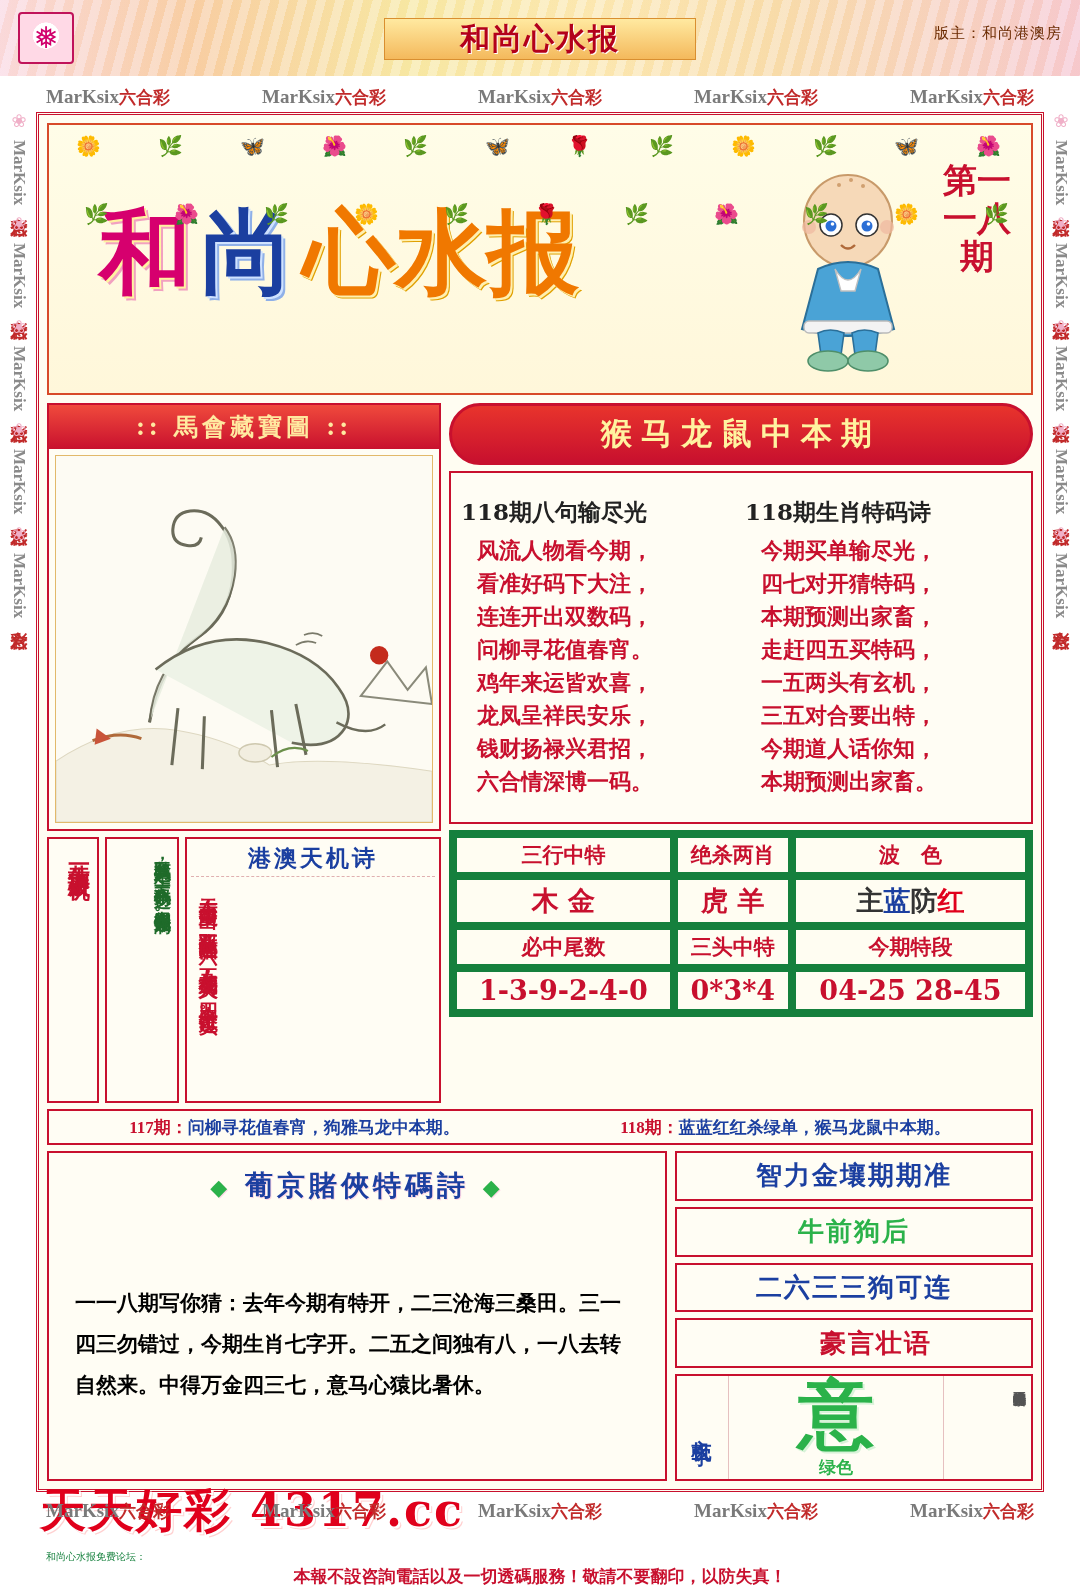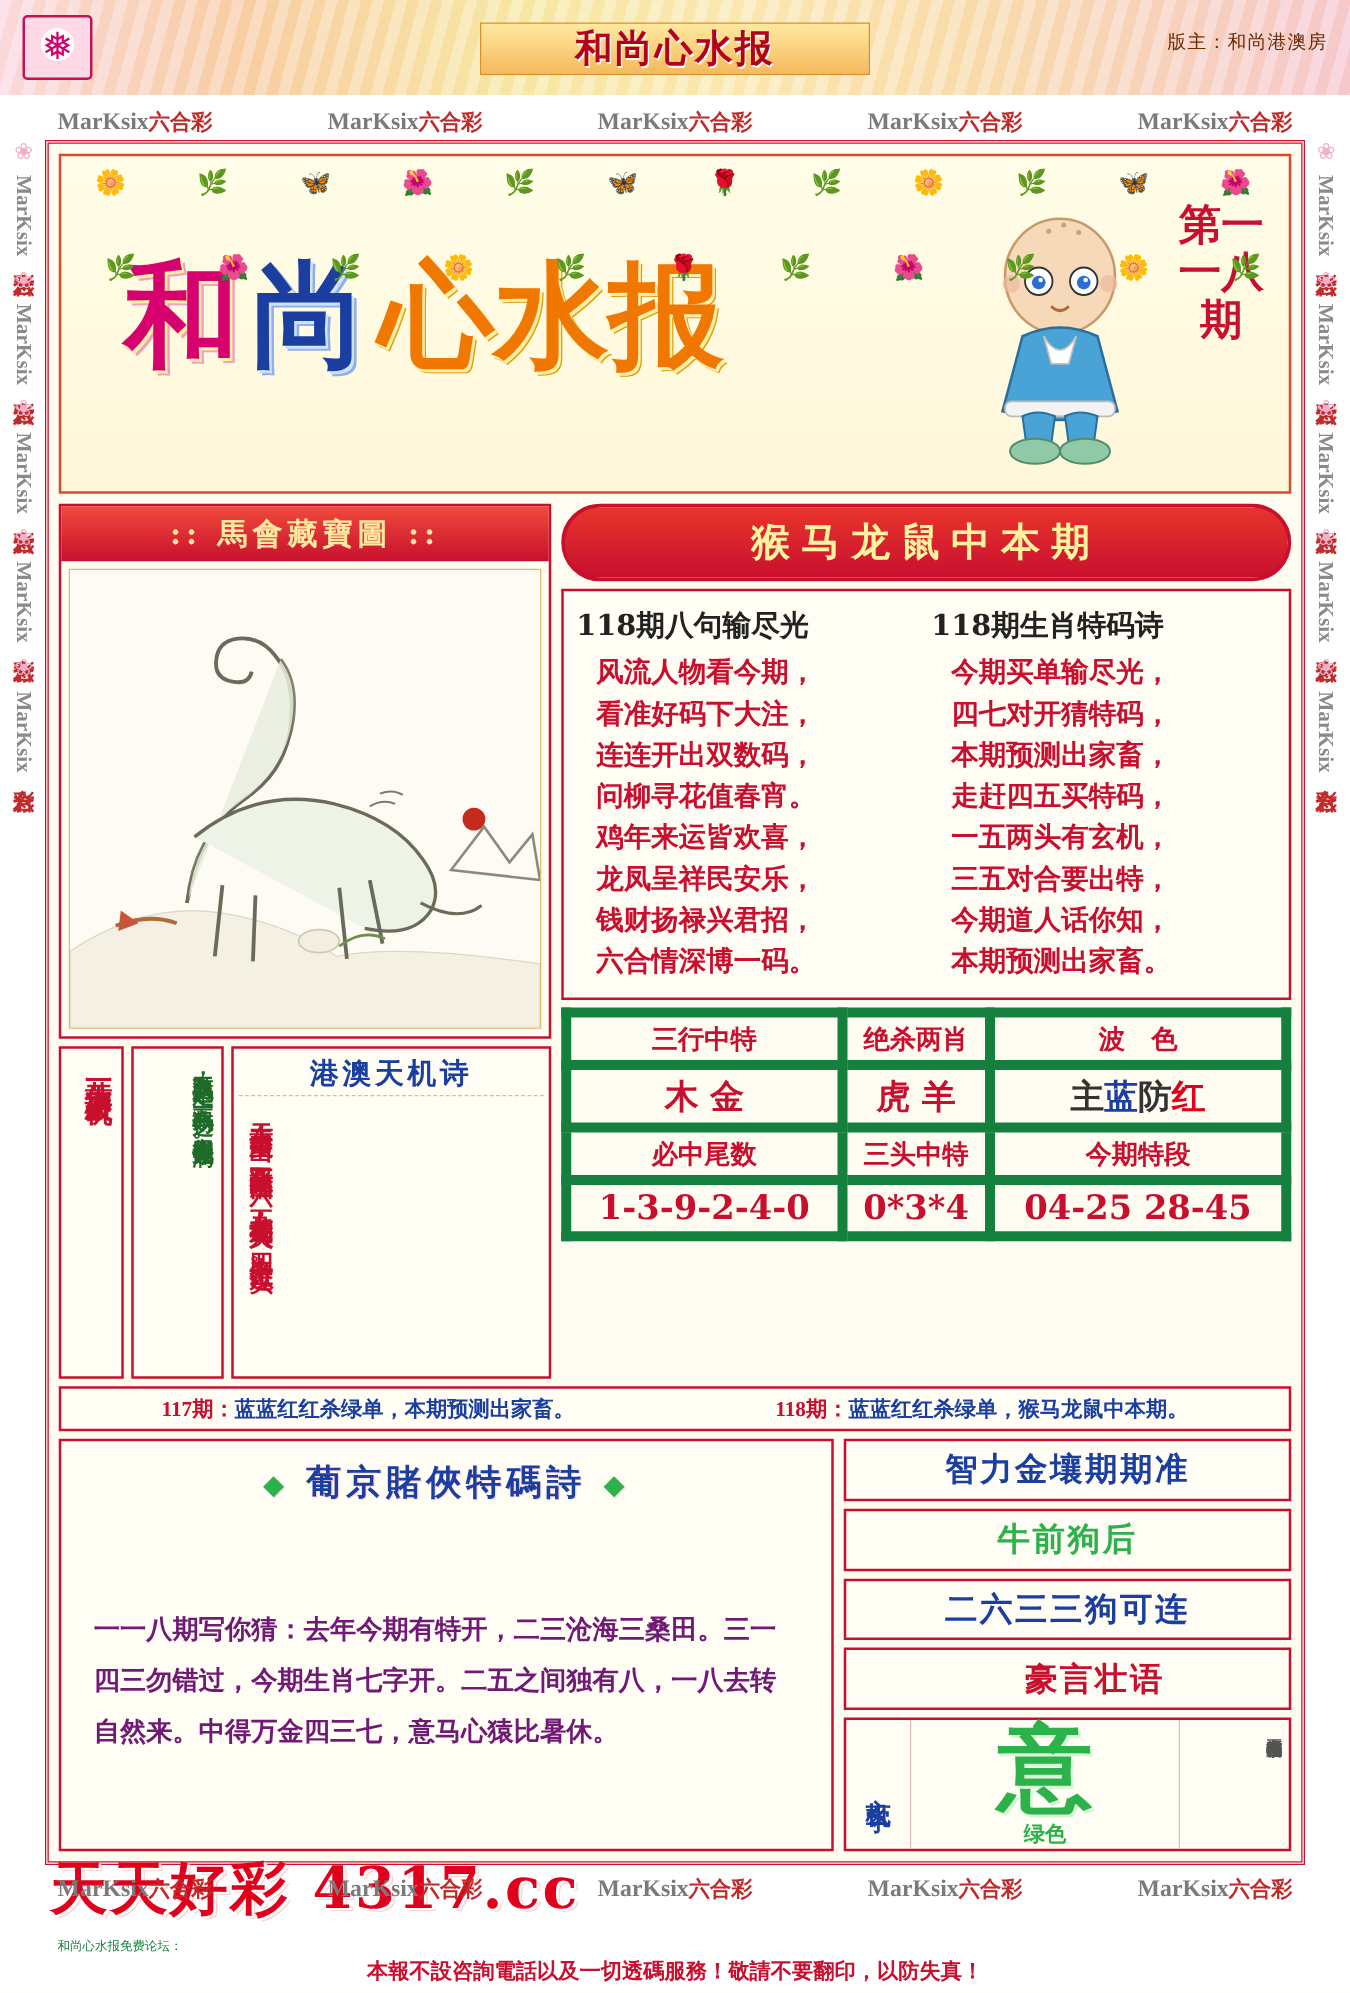--- a/index.html
+++ b/index.html
@@ -163,21 +163,21 @@
   
   .sx-banner {
     height: 62px; margin: 0; border: 3px solid #c8102e; border-radius: 32px;
     background: linear-gradient(180deg,#e8342c,#c8102e);
     display: flex; align-items: center; justify-content: center;
   }
   .sx-banner span {
     font-family: "DejaVu Serif", serif; font-size: 31px; font-weight: 700;
     color: #fff3a0; letter-spacing: 9px;
   }
-  .sx-wrap { border: 2px solid #c8102e; padding: 12px 10px; background:#fffdf4; }
+  .sx-wrap { border: 2px solid #c8102e; padding: 24px 10px; background:#fffdf4; }
   .two-poems { display: flex; gap: 8px; }
   .pm { flex: 1; }
   .pm-h {
     font-size: 23px; color: #222; font-weight: 700; margin-bottom: 6px;
     font-family: "DejaVu Serif", serif;
   }
   .pm-l {
     font-size: 22px; color: #c8102e; font-weight: 700; line-height: 1.5;
     padding-left: 16px; font-family: "DejaVu Serif", serif;
   }
@@ -206,21 +206,21 @@
   .bl { flex: 1; border: 2px solid #c8102e; background:#fffdf4; position: relative; }
   .bl-title {
     text-align: center; margin-top: 14px;
     font-size: 28px; font-weight: 700; letter-spacing: 4px;
     font-family: "DejaVu Serif", serif;
     color: #1b3fa0; text-shadow: 1px 1px 0 #ffd9e6;
   }
   .diamond { color:#2bb24a; font-size: 22px; }
   .bl-body {
     margin: 78px 26px 0; font-size: 21px; line-height: 1.95;
-    color: #701a75; font-weight: 700; font-family:"DejaVu Serif", serif;
+    color: #000000; font-weight: 700; font-family:"DejaVu Serif", serif;
   }
   .br { width: 358px; display: flex; flex-direction: column; gap: 6px; }
   .br-row {
     border: 2px solid #c8102e; background: #fffdf4; height: 52px;
     display:flex; align-items:center; justify-content:center;
     font-size: 26px; font-weight: 700; letter-spacing: 2px;
     font-family: "DejaVu Serif", serif;
   }
   .br-row.r1 { color:#1b3fa0; }
   .br-row.r2 { color:#2bb24a; }
@@ -463,21 +463,21 @@
           <td class="gv">0*3*4</td>
           <td class="gv">04-25  28-45</td>
         </tr>
       </tbody>
         </table>
     </div>
   </div>
 
   <div class="results">
     <div class="cell">
-      <span class="lab">117期：</span><span class="blue">蓝蓝红红杀绿单，本期预测出家畜。</span>
+      <span class="lab">117期：</span><span class="blue">问柳寻花值春宵，狗雅马龙中本期。</span>
     </div>
     <div class="cell">
       <span class="lab">118期：</span><span class="blue">蓝蓝红红杀绿单，猴马龙鼠中本期。</span>
     </div>
   </div>
 
   <div class="bottom">
     <div class="bl">
       <div class="bl-title">
         <span class="diamond">◆</span>

